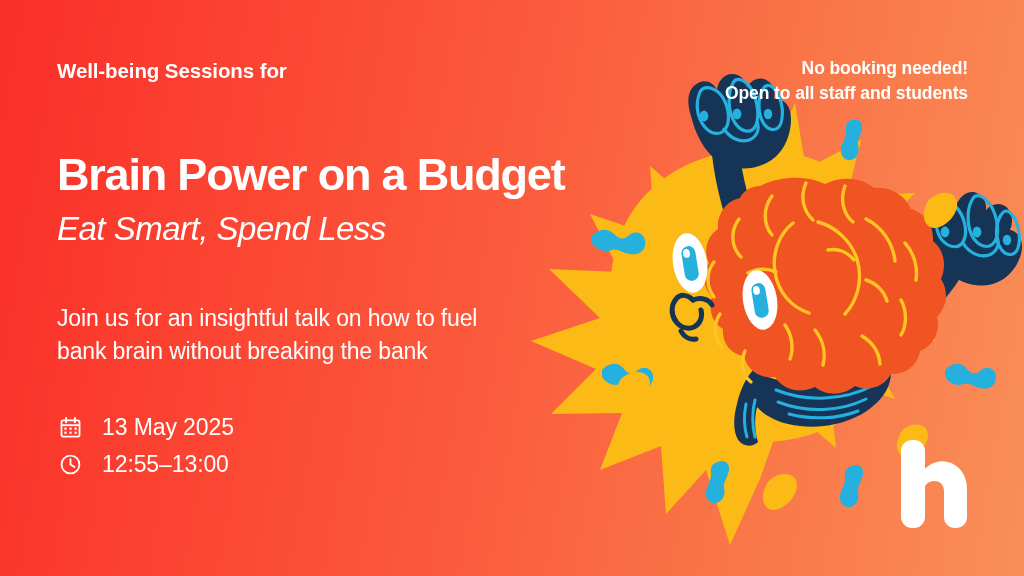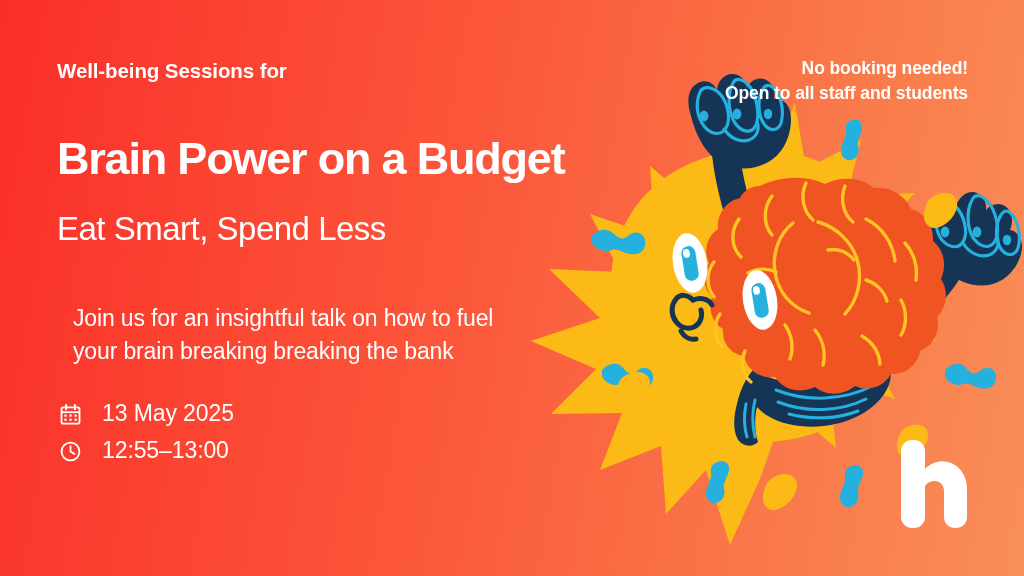--- a/index.html
+++ b/index.html
@@ -28,42 +28,42 @@
 
   .eyebrow{
     position:absolute; top:56px; left:0;
     font-size:20.5px; font-weight:700; line-height:1.42;
     letter-spacing:-0.1px;
     text-shadow:0 0 1px rgba(0,0,0,.05);
   }
   .eyebrow span{ display:block; }
 
   .title{
-    position:absolute; top:136px; left:0;
+    position:absolute; top:152px; left:0;
     font-size:45px; font-weight:700; line-height:1.0;
     letter-spacing:-1.2px; white-space:nowrap;
   }
   .subtitle{
     position:absolute; top:212px; left:0;
     font-size:33px; font-weight:400; line-height:1.0;
-    letter-spacing:-0.5px; white-space:nowrap;
+    letter-spacing:-0.5px; white-space:nowrap;font-style:italic;
   }
 
   .lede{
     position:absolute; top:302px; left:0;
     font-size:23px; font-weight:400; line-height:1.45;
     letter-spacing:-0.15px;
   }
-  .lede span{ display:block; white-space:nowrap;margin-left:16px; }
+  .lede span{ display:block; white-space:nowrap; }
 
   .details{
     position:absolute; top:402px; left:1px;
   }
   .detail-row{
-    display:flex; align-items:flex-start;
+    display:flex; align-items:flex-end;
     height:37px;
   }
   .detail-ico{
     width:24px; height:24px; flex:0 0 24px;
     display:flex; align-items:center; justify-content:center;
     margin-right:20px;
   }
   .detail-ico svg{ display:block; }
   .detail-txt{
     font-size:23px; font-weight:400; letter-spacing:-0.1px;
@@ -276,21 +276,21 @@
 
     <div class="eyebrow">
       <span>Well-being Sessions for</span>
     </div>
 
     <h1 class="title">Brain Power on a Budget</h1>
     <h2 class="subtitle">Eat Smart, Spend Less</h2>
 
     <p class="lede">
       <span>Join us for an insightful talk on how to fuel</span>
-      <span>your brain breaking breaking the bank</span>
+      <span>bank brain without breaking the bank</span>
     </p>
 
     <div class="details">
 
       <div class="detail-row">
         <span class="detail-ico">
           <svg width="23" height="23" viewBox="0 0 24 24" fill="none">
             <rect x="2.6" y="4.6" width="18.8" height="17" rx="2" stroke="#fff" stroke-width="1.9"></rect>
             <path d="M2.6 9.6h18.8" stroke="#fff" stroke-width="1.9"></path>
             <path d="M7.4 2.2v4.2M16.6 2.2v4.2" stroke="#fff" stroke-width="2.1" stroke-linecap="round"></path>

